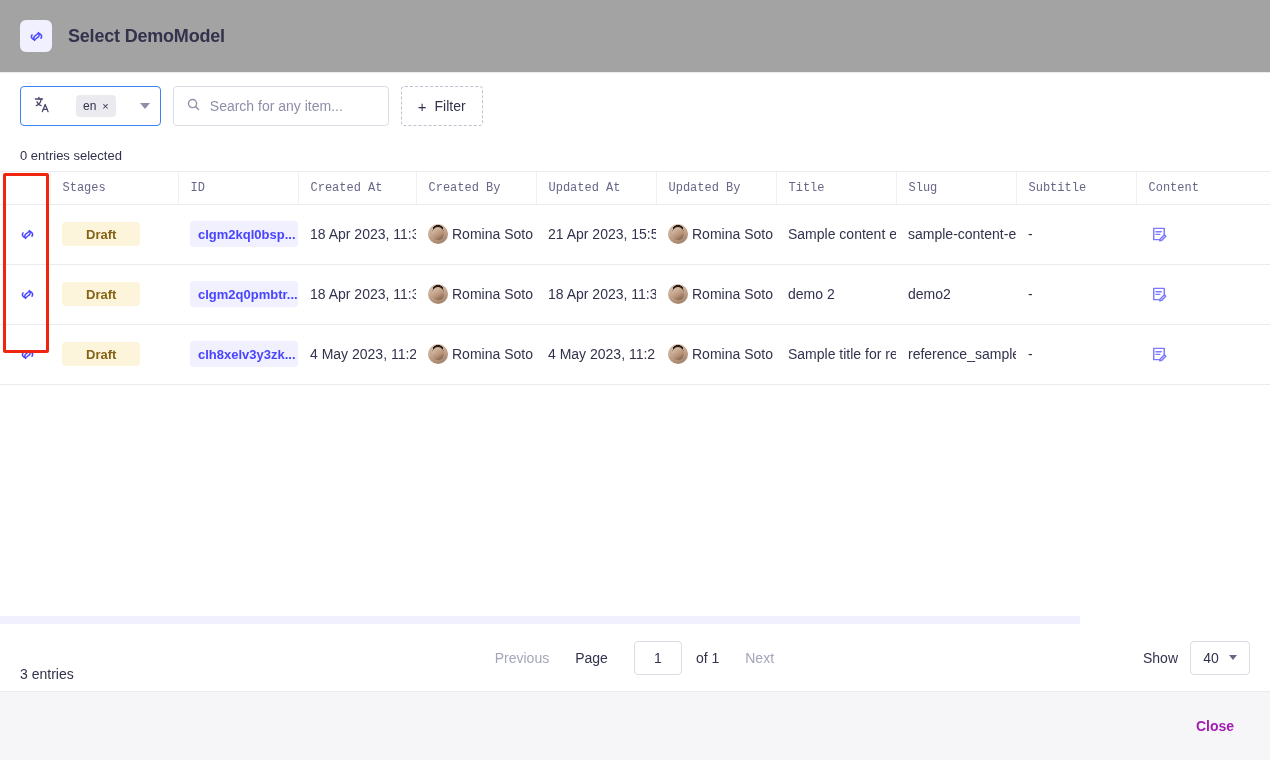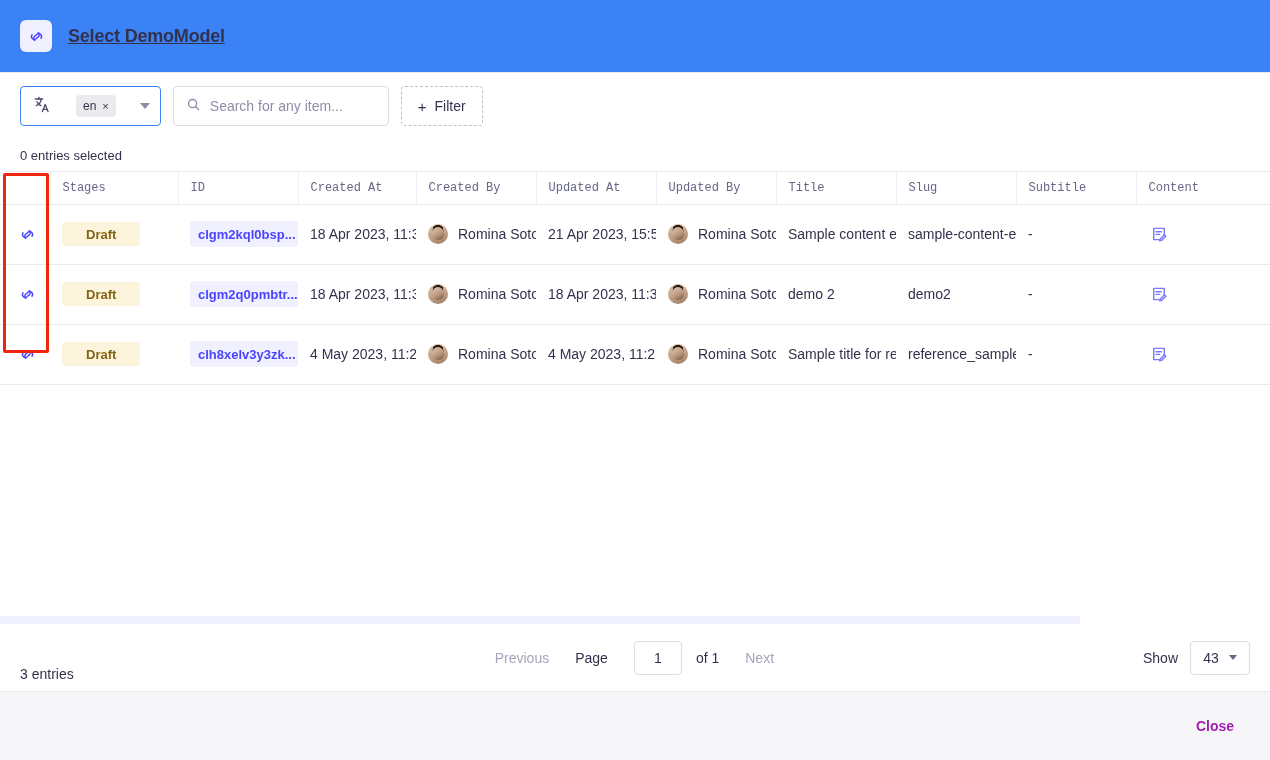--- a/index.html
+++ b/index.html
@@ -23,22 +23,21 @@
   }
 
   
   .modal-header {
     height: 73px;
     flex: 0 0 73px;
     display: flex;
     align-items: center;
     padding: 0 20px;
     border-bottom: 1px solid #eaeaef;
-    background: #3b82f6;
-    text-decoration: underline;
+    background: #a3a3a3;
   }
   .header-icon-box {
     width: 32px;
     height: 32px;
     border-radius: 6px;
     background: #f0f0ff;
     display: flex;
     align-items: center;
     justify-content: center;
     flex: 0 0 32px;
@@ -221,21 +220,21 @@
     background: #f0f0ff;
     color: #4945ff;
     font-size: 13px;
     font-weight: 600;
     max-width: 108px;
     overflow: hidden;
   }
   .user-cell {
     display: flex;
     align-items: center;
-    gap: 10px;
+    gap: 4px;
   }
   .avatar {
     width: 20px;
     height: 20px;
     border-radius: 50%;
     flex: 0 0 20px;
     background:
       radial-gradient(circle at 50% 32%, #1d1410 0%, #2b1d15 32%, rgba(43,29,21,0) 33%),
       linear-gradient(160deg, #d9c3b0 0%, #c6a78f 45%, #9c7a60 100%);
     overflow: hidden;
@@ -606,21 +605,21 @@
     <div class="pager">
       <span class="pager-link">Previous</span>
       <span class="page-label">Page</span>
       <input class="page-input" type="text" value="1" style="">
       <span class="of-label">of 1</span>
       <span class="pager-link">Next</span>
     </div>
     <div class="show-group">
       <span class="show-label">Show</span>
       <div class="show-select">
-        <span>43</span>
+        <span>40</span>
         <span class="caret-small"></span>
       </div>
     </div>
   </div>
 
   <div class="modal-footer">
     <button class="close-btn">Close</button>
   </div>
 
 </div>

